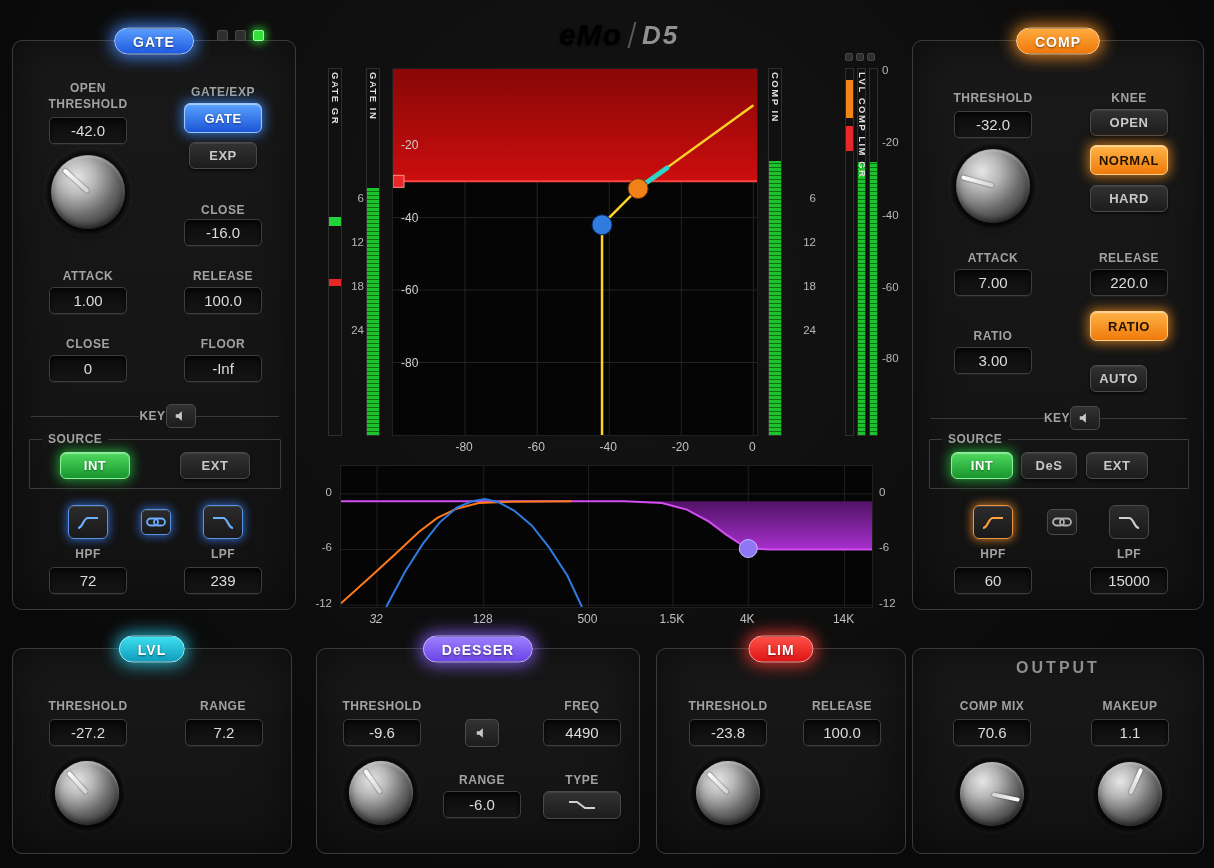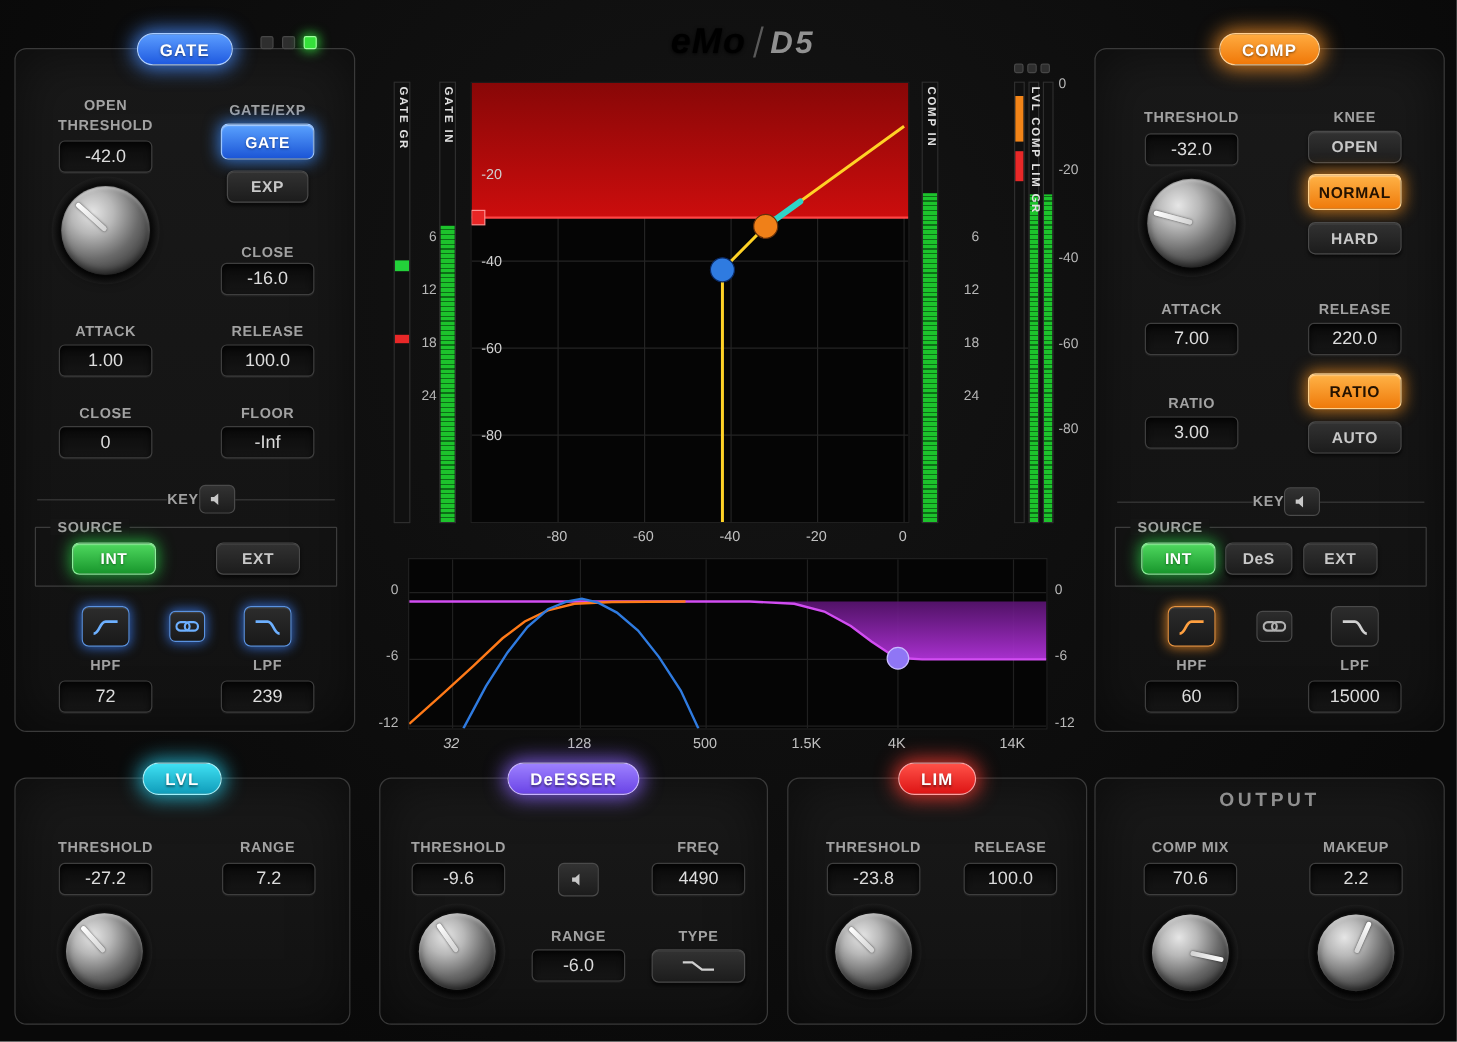--- a/index.html
+++ b/index.html
@@ -204,21 +204,21 @@
   <button class="btn" style="left:177px;top:144px;width:78px;height:27px">HARD</button>
 
   <div class="lbl" style="left:20px;top:210px;width:120px">ATTACK</div>
   <div class="val" style="left:41px;top:228px">7.00</div>
   <div class="lbl" style="left:156px;top:210px;width: 120px">RELEASE</div>
   <div class="val" style="left:177px;top:228px">220.0</div>
 
   <div class="lbl" style="left:20px;top:288px;width:120px">RATIO</div>
   <div class="val" style="left:41px;top:306px">3.00</div>
   <button class="btn on-orange" style="left:177px;top:270px;width:78px;height:30px">RATIO</button>
-  <button class="btn" style="left:177px;top:310px;width:78px;height:27px">AUTO</button>
+  <button class="btn" style="left:177px;top:324px;width:57px;height:27px">AUTO</button>
 
   <div class="keyrow" style="left:18px;top:364px;width:256px">
     <span class="kline" style="flex:1.3"></span>
     <span class="klabel">KEY</span>
     <button class="spk">
       <svg viewBox="0 0 16 16" width="14" height="14">
           <path d="M2 6v4h3l4 3.5V2.5L5 6z" fill="#c8c8c8"></path>
         </svg>
     </button>
     <span class="kline" style="flex:1"></span>
@@ -426,15 +426,15 @@
   <div class="lbl" style="left:125px;top:50px;width:120px">RELEASE</div>
   <div class="val" style="left:146px;top:70px">100.0</div>
 </div>
 
 <div class="panel" style="left:912px;top:648px;width:292px;height:206px">
   <div class="output-title">OUTPUT</div>
   <div class="lbl" style="left:19px;top:50px;width:120px">COMP MIX</div>
   <div class="val" style="left:40px;top:70px">70.6</div>
   <div class="knob small" style="left:47px;top:113px;--a:102deg"></div>
   <div class="lbl" style="left:157px;top:50px;width:120px">MAKEUP</div>
-  <div class="val" style="left:178px;top:70px">2.2</div>
+  <div class="val" style="left:178px;top:70px">1.1</div>
   <div class="knob small" style="left:185px;top:113px;--a:24deg"></div>
 </div>
 
 </body></html>

